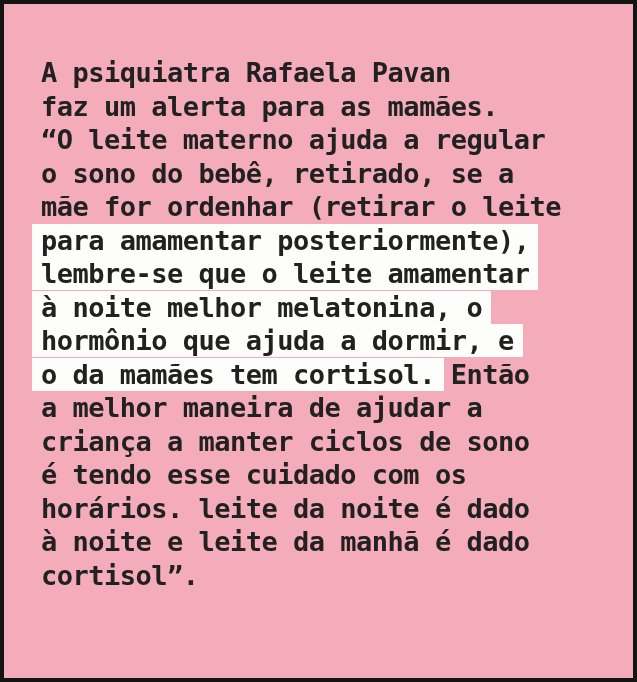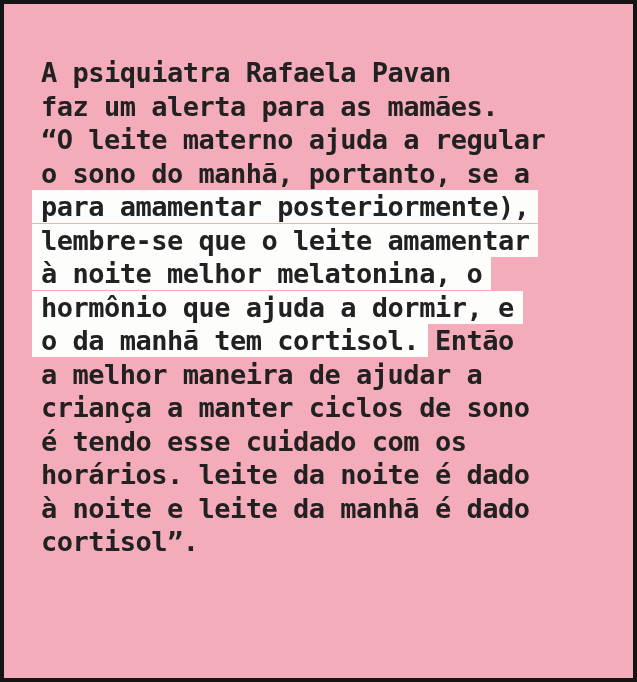--- a/index.html
+++ b/index.html
@@ -38,26 +38,27 @@
   }
 </style>
 </head>
 <body>
 
 <div class="card">
   <div class="quote" id="quote">
       <div class="line"><span>A psiquiatra Rafaela Pavan</span></div>
       <div class="line"><span>faz um alerta para as mamães.</span></div>
       <div class="line"><span>“O leite materno ajuda a regular</span></div>
-      <div class="line"><span>o sono do manhã, portanto, se a</span></div>
+      <div class="line"><span>o sono do bebê, retirado, se a</span></div>
+      <div class="line"><span>mãe for ordenhar (retirar o leite</span></div>
       <div class="line"><span class="hl">para amamentar posteriormente),</span></div>
       <div class="line"><span class="hl">lembre-se que o leite amamentar</span></div>
       <div class="line"><span class="hl">à noite melhor melatonina, o</span></div>
       <div class="line"><span class="hl">hormônio que ajuda a dormir, e</span></div>
-      <div class="line"><span class="hl">o da manhã tem cortisol.</span><span> Então</span></div>
+      <div class="line"><span class="hl">o da mamães tem cortisol.</span><span> Então</span></div>
       <div class="line"><span>a melhor maneira de ajudar a</span></div>
       <div class="line"><span>criança a manter ciclos de sono</span></div>
       <div class="line"><span>é tendo esse cuidado com os</span></div>
       <div class="line"><span>horários. leite da noite é dado</span></div>
       <div class="line"><span>à noite e leite da manhã é dado</span></div>
       <div class="line"><span>cortisol”.</span></div>
     </div>
 </div>
 
 </body></html>

